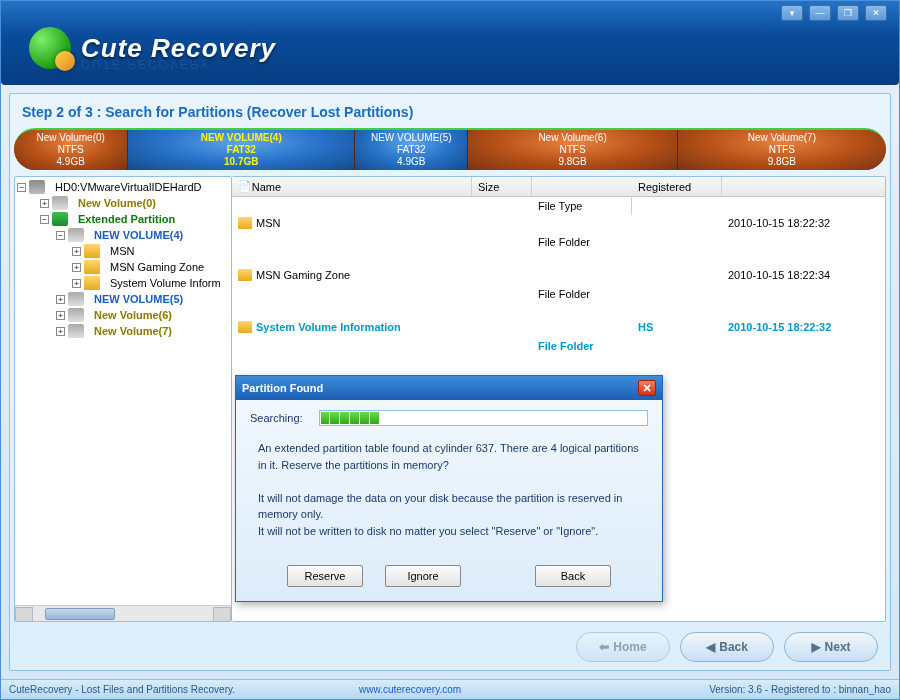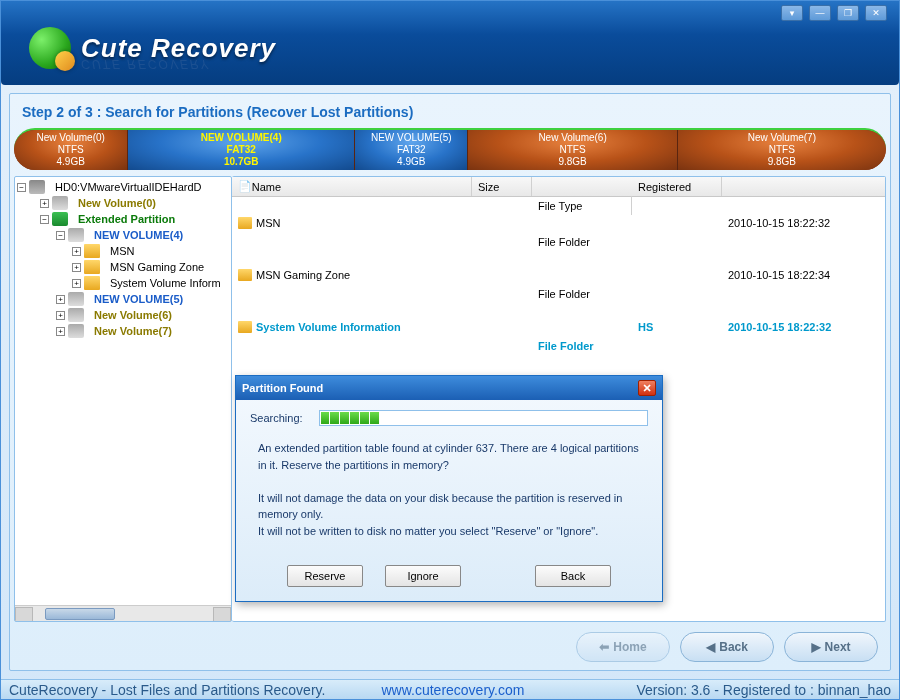--- a/index.html
+++ b/index.html
@@ -285,21 +285,21 @@
   gap: 4px;
 }
 .nav-btn.dimmed { opacity: .6; }
 
 .statusbar {
   height: 20px;
   background: linear-gradient(to bottom, #d8ecfa, #b8d8f2);
   border-top: 1px solid #8fc0ea;
   display: flex;
   align-items: center;
-  font-size: 14px;
+  font-size: 10px;
   color: #2a5a8a;
   padding: 0 8px;
 }
 .statusbar .link { color: #1b5fcc; margin-left: auto; margin-right: auto; }
 .statusbar .reg { margin-left: auto; }
 
 
 .dialog {
   position: absolute;
   left: 235px;

